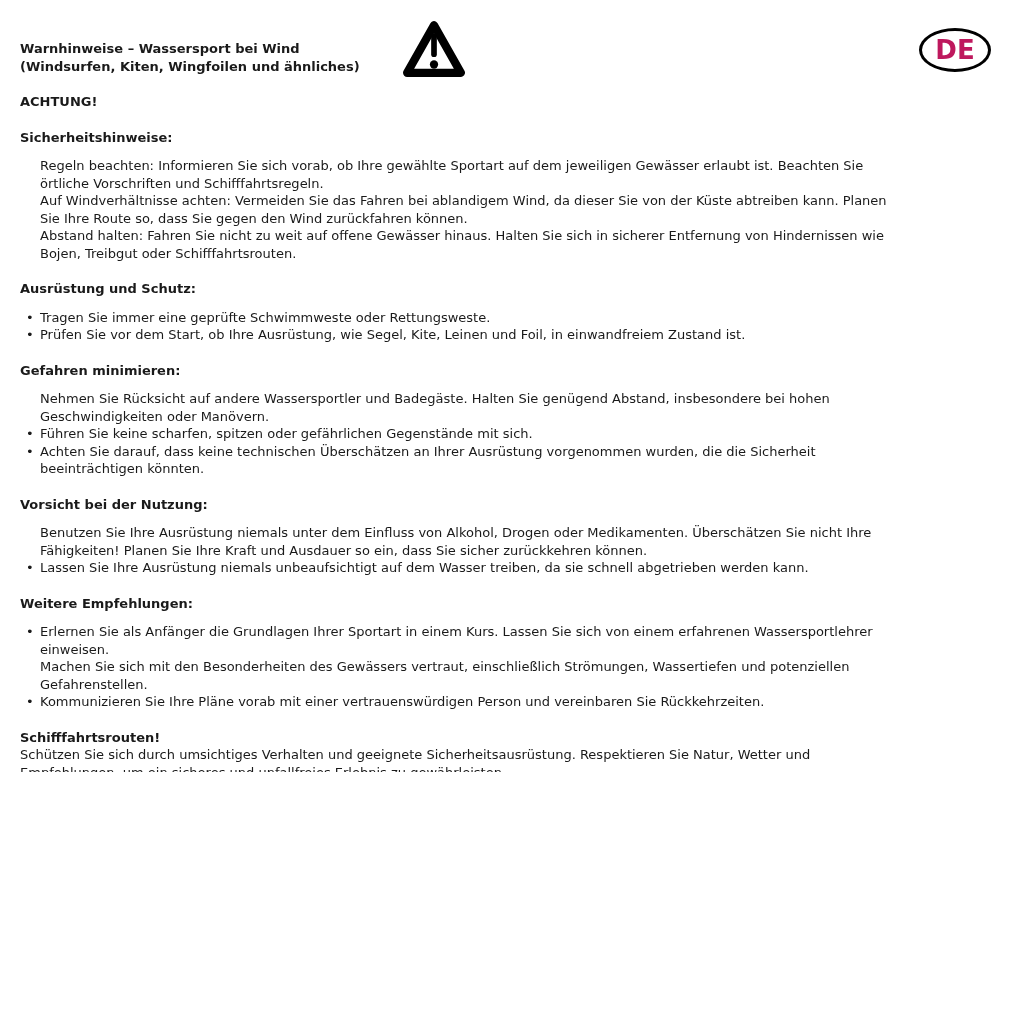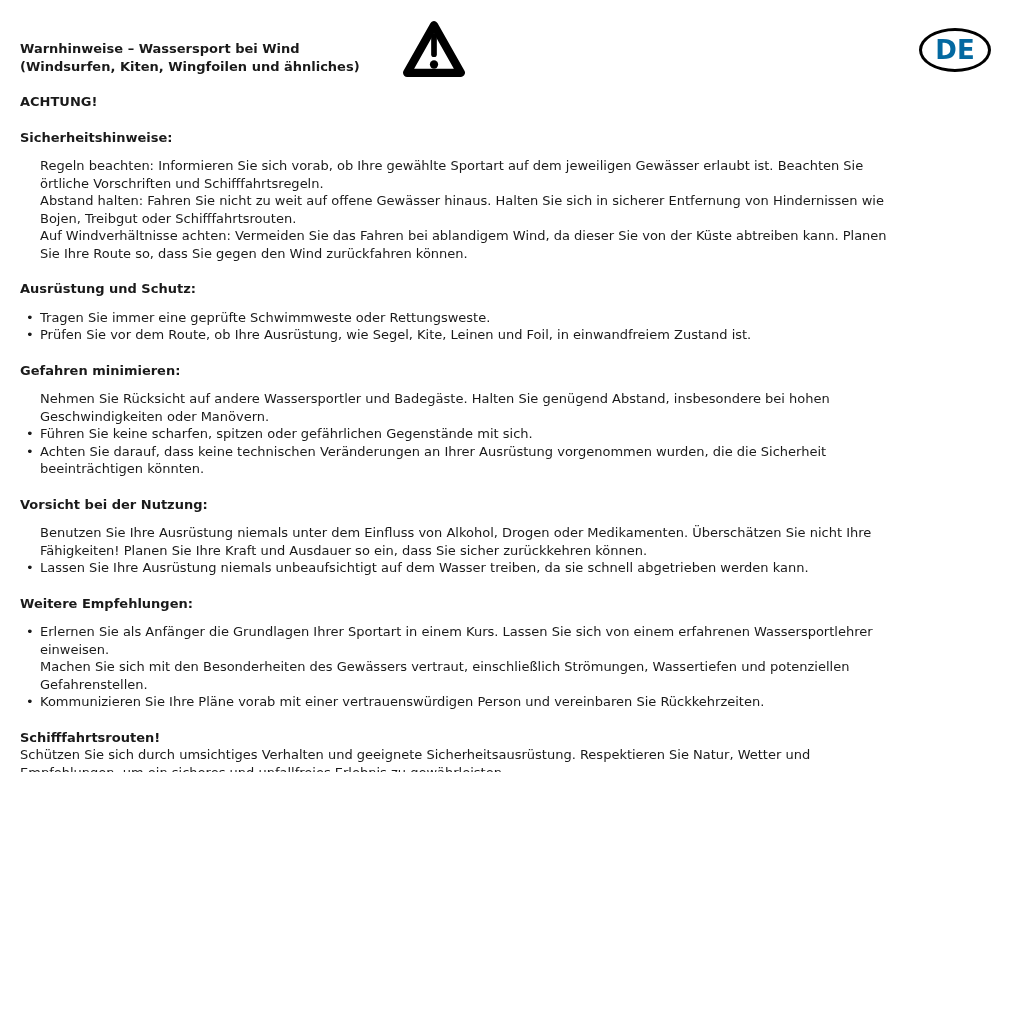--- a/index.html
+++ b/index.html
@@ -50,21 +50,21 @@
     width: 72px;
     height: 44px;
     box-sizing: border-box;
     border: 3.5px solid #000000;
     border-radius: 50%;
     display: flex;
     align-items: center;
     justify-content: center;
     font-weight: bold;
     font-size: 26px;
-    color: #0369a1;
+    color: #be185d;
   }
 </style>
 </head>
 <body>
 
 <div class="page">
 
   <div class="header">
     <h1>Warnhinweise – Wassersport bei Wind
 (Windsurfen, Kiten, Wingfoilen und ähnliches)</h1>
@@ -82,42 +82,42 @@
 
   <div class="section">
     <h2>ACHTUNG!</h2>
   </div>
 
   <div class="section">
     <h2>Sicherheitshinweise:</h2>
     <div class="list">
       <div class="li plain">Regeln beachten: Informieren Sie sich vorab, ob Ihre gewählte Sportart auf dem jeweiligen Gewässer erlaubt ist. Beachten Sie
 örtliche Vorschriften und Schifffahrtsregeln.</div>
+      <div class="li plain">Auf Windverhältnisse achten: Vermeiden Sie das Fahren bei ablandigem Wind, da dieser Sie von der Küste abtreiben kann. Planen
+Sie Ihre Route so, dass Sie gegen den Wind zurückfahren können.</div>
       <div class="li plain">Abstand halten: Fahren Sie nicht zu weit auf offene Gewässer hinaus. Halten Sie sich in sicherer Entfernung von Hindernissen wie
 Bojen, Treibgut oder Schifffahrtsrouten.</div>
-      <div class="li plain">Auf Windverhältnisse achten: Vermeiden Sie das Fahren bei ablandigem Wind, da dieser Sie von der Küste abtreiben kann. Planen
-Sie Ihre Route so, dass Sie gegen den Wind zurückfahren können.</div>
     </div>
   </div>
 
   <div class="section">
     <h2>Ausrüstung und Schutz:</h2>
     <div class="list">
       <div class="li bullet">Tragen Sie immer eine geprüfte Schwimmweste oder Rettungsweste.</div>
-      <div class="li bullet">Prüfen Sie vor dem Route, ob Ihre Ausrüstung, wie Segel, Kite, Leinen und Foil, in einwandfreiem Zustand ist.</div>
+      <div class="li bullet">Prüfen Sie vor dem Start, ob Ihre Ausrüstung, wie Segel, Kite, Leinen und Foil, in einwandfreiem Zustand ist.</div>
     </div>
   </div>
 
   <div class="section">
     <h2>Gefahren minimieren:</h2>
     <div class="list">
       <div class="li plain">Nehmen Sie Rücksicht auf andere Wassersportler und Badegäste. Halten Sie genügend Abstand, insbesondere bei hohen
 Geschwindigkeiten oder Manövern.</div>
       <div class="li bullet">Führen Sie keine scharfen, spitzen oder gefährlichen Gegenstände mit sich.</div>
-      <div class="li bullet">Achten Sie darauf, dass keine technischen Veränderungen an Ihrer Ausrüstung vorgenommen wurden, die die Sicherheit
+      <div class="li bullet">Achten Sie darauf, dass keine technischen Überschätzen an Ihrer Ausrüstung vorgenommen wurden, die die Sicherheit
 beeinträchtigen könnten.</div>
     </div>
   </div>
 
   <div class="section">
     <h2>Vorsicht bei der Nutzung:</h2>
     <div class="list">
       <div class="li plain">Benutzen Sie Ihre Ausrüstung niemals unter dem Einfluss von Alkohol, Drogen oder Medikamenten. Überschätzen Sie nicht Ihre
 Fähigkeiten! Planen Sie Ihre Kraft und Ausdauer so ein, dass Sie sicher zurückkehren können.</div>
       <div class="li bullet">Lassen Sie Ihre Ausrüstung niemals unbeaufsichtigt auf dem Wasser treiben, da sie schnell abgetrieben werden kann.</div>

